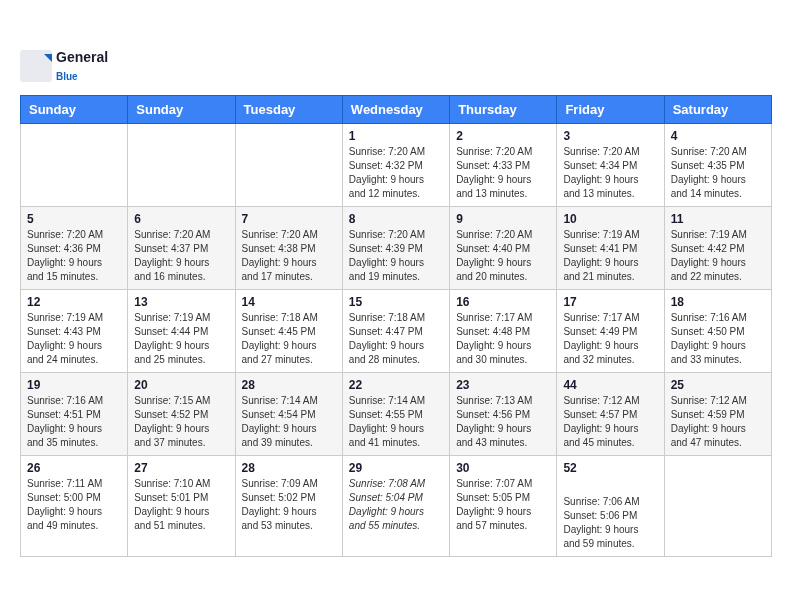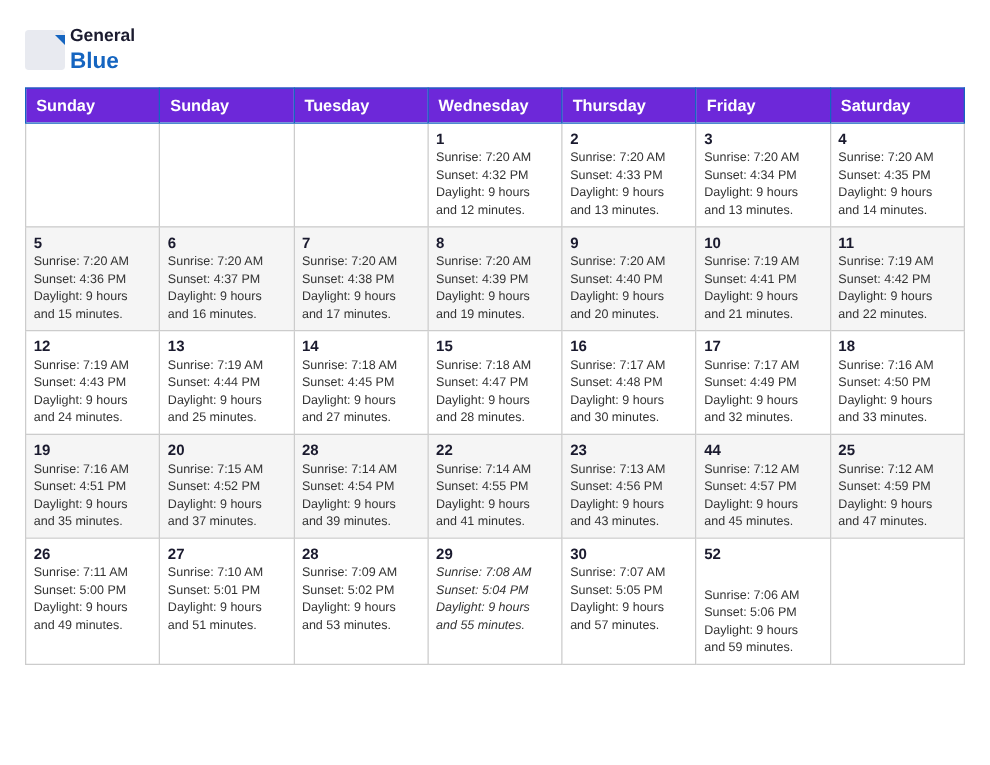--- a/index.html
+++ b/index.html
@@ -13,20 +13,21 @@
     .page {
       width: 792px;
       background: #fff;
       padding: 20px 20px 10px 20px;
     }
     .header {
       display: flex;
       justify-content: space-between;
       align-items: flex-start;
       margin-bottom: 10px;
+      margin-top: 28px;
     }
     .logo {
       display: flex;
       align-items: center;
       gap: 4px;
     }
     .title-block {
       text-align: right;
     }
     .month-title {
@@ -39,21 +40,21 @@
       font-size: 14px;
       color: #444;
       margin-top: 2px;
     }
     .calendar {
       width: 100%;
       border-collapse: collapse;
       border: 1px solid #ccc;
     }
     .calendar th {
-      background: #6d28d9;
+      background: #3b82f6;
       color: #fff;
       text-align: left;
       padding: 6px 8px;
       font-size: 13px;
       font-weight: bold;
       border: 1px solid #1565c0;
     }
     .calendar td {
       vertical-align: top;
       padding: 5px 6px;
@@ -87,21 +88,21 @@
 
 <div class="page">
   <div class="header">
     <div class="logo">
   <svg width="32" height="32" viewBox="0 0 32 32">
     <rect width="32" height="32" rx="3" fill="#e8eaf0"></rect>
     <polygon points="24,4 32,12 32,4" fill="#1565c0"></polygon>
   </svg>
   <div style="line-height:1.15">
     <span style="font-size:14px; font-weight:bold; color:#1a1a2e;">General</span><br>
-    <span style="font-size:18px; font-weight:bold; color:#1565c0;text-align:right;">Blue</span>
+    <span style="font-size:10px; font-weight:bold; color:#1565c0;text-align:right;">Blue</span>
   </div>
 </div>
     <div class="title-block">
       <div class="month-title"></div>
       <div class="location"></div>
     </div>
   </div>
 
   <table class="calendar">
     <thead>

